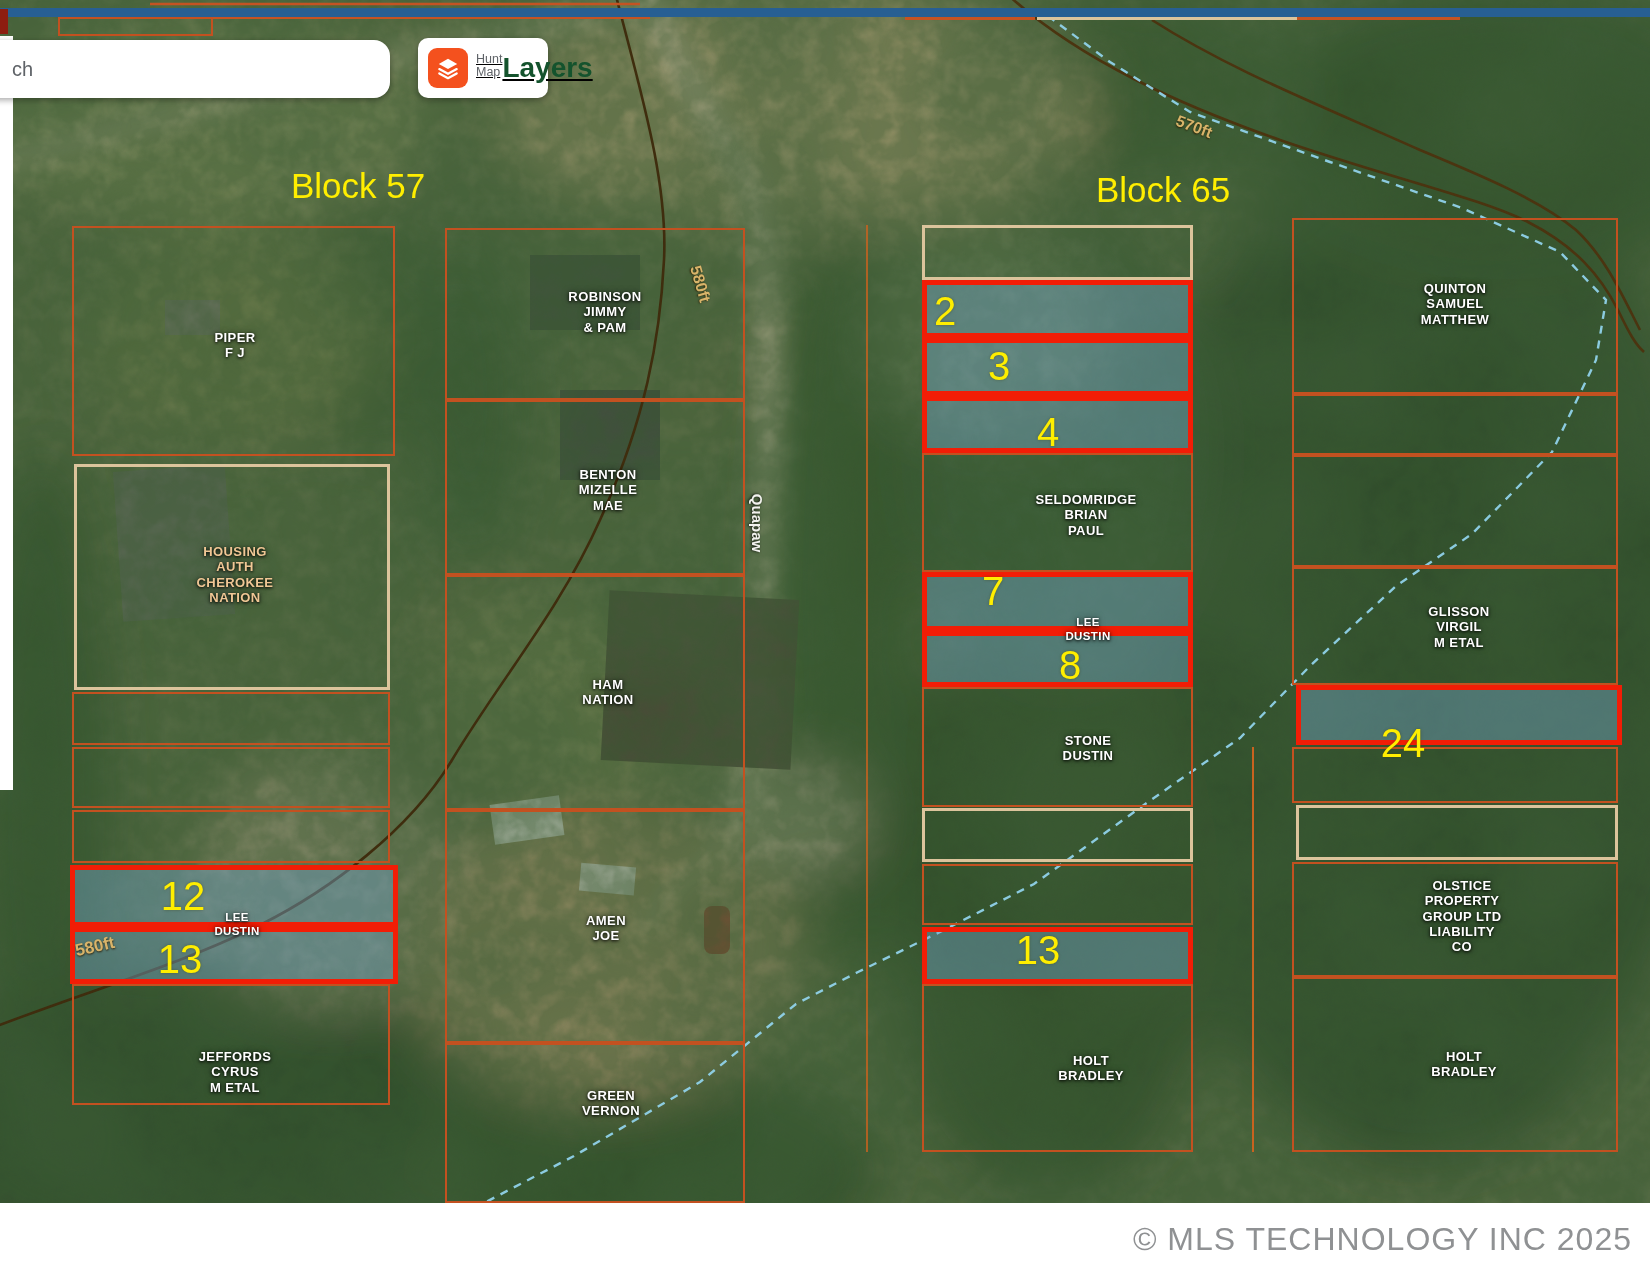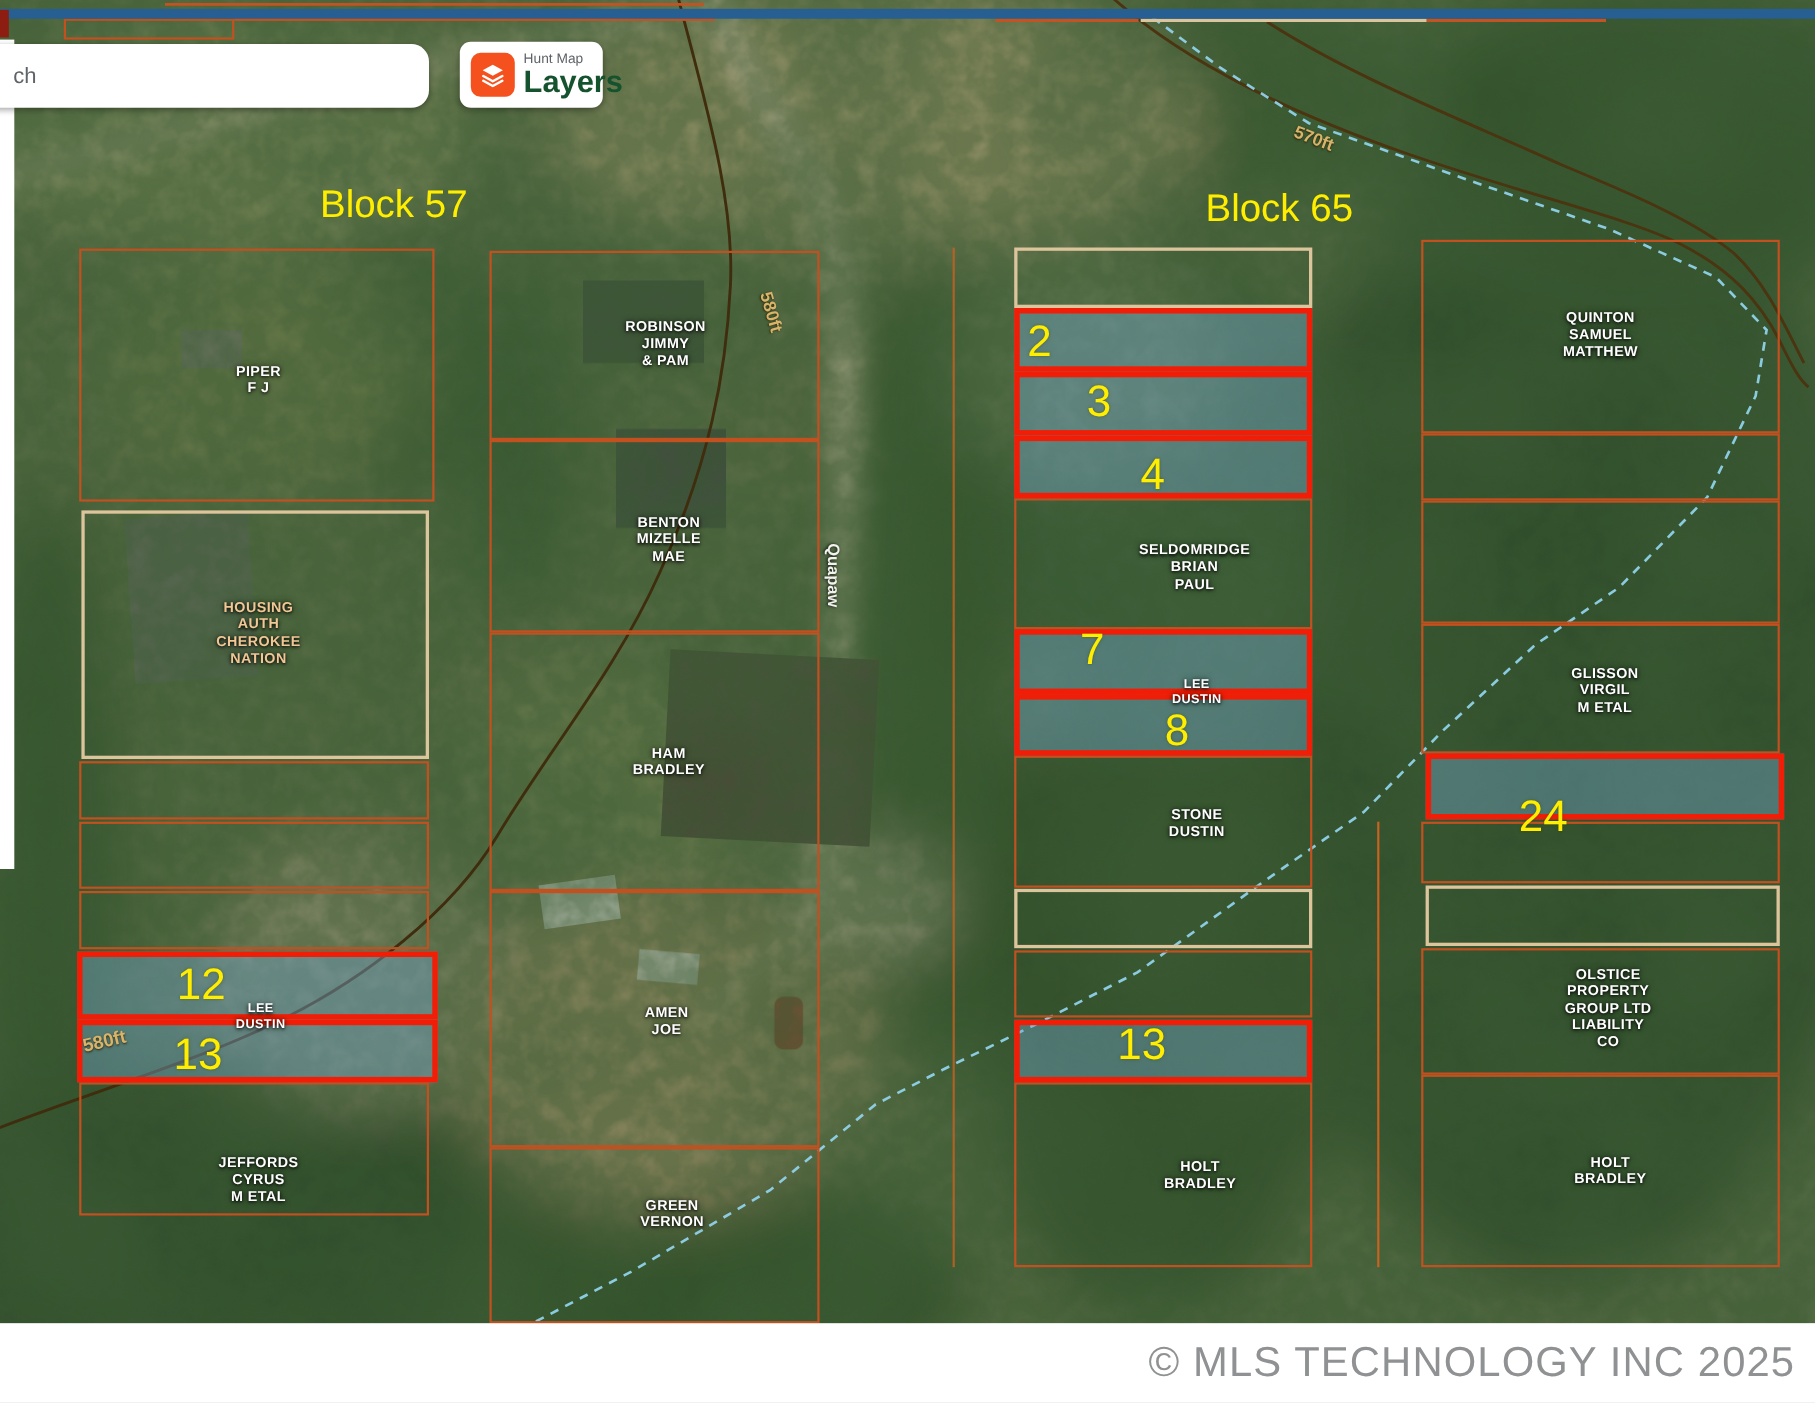--- a/index.html
+++ b/index.html
@@ -13,21 +13,21 @@
   .topbar{position:absolute;left:0;top:8px;width:1650px;height:9px;background:#275f93;z-index:40;}
   .red-mark{position:absolute;left:0;top:9px;width:8px;height:25px;background:#8d1d10;z-index:41;}
   .left-strip{position:absolute;left:0;top:36px;width:13px;height:754px;background:#fff;z-index:35;}
   .searchbox{position:absolute;left:-24px;top:40px;width:414px;height:58px;background:#fff;border-radius:16px;
              box-shadow:0 2px 6px rgba(0,0,0,.35);z-index:45;display:flex;align-items:center;padding-left:36px;
              color:#5f6368;font-size:20px;}
   .layers-card{position:absolute;left:418px;top:38px;width:130px;height:60px;background:#fff;border-radius:10px;
              box-shadow:0 2px 6px rgba(0,0,0,.35);z-index:45;display:flex;align-items:center;padding:0 8px 0 10px;}
   .layers-icon{width:40px;height:40px;border-radius:9px;background:#f4511e;display:flex;align-items:center;
              justify-content:center;flex:0 0 auto;}
-  .layers-text{margin-left:8px;display:flex;flex-direction:column;line-height:1.05;}
+  .layers-text{margin-left:8px;display:flex;line-height:1.05;text-decoration:underline;}
   .layers-app{font-size:12.5px;color:#5f6368;}
   .layers-label{font-size:28px;font-weight:700;color:#14532d;}
 
   
   .parcel{position:absolute;border:2px solid #c35120;z-index:10;}
   .parcel.tan{border:3px solid #dcc49c;z-index:11;}
   .lot{position:absolute;border:5px solid #f21d06;background:rgba(116,166,205,.42);z-index:20;}
   .vline{position:absolute;width:2px;background:#c9631f;z-index:10;}
   .hline{position:absolute;height:3px;z-index:10;}
 
@@ -40,21 +40,21 @@
   .lotnum{position:absolute;transform:translate(-50%,-50%);z-index:30;font-size:40px;font-weight:400;
          color:#ffee00;text-shadow:0 0 3px rgba(60,60,0,.45);}
   .blocklabel{position:absolute;transform:translate(-50%,-50%);z-index:30;font-size:35px;color:#ffee00;}
   .contour-label{position:absolute;z-index:30;font-size:16px;font-weight:700;color:#d8b46a;
          text-shadow:0 1px 2px rgba(40,25,0,.9);}
   .street-label{position:absolute;z-index:30;font-size:15px;font-weight:700;color:#f2f2ee;
          text-shadow:0 1px 3px rgba(0,0,0,.95);}
 
   .footer{position:absolute;left:0;top:1203px;width:1650px;height:72px;background:#fff;z-index:50;
           display:flex;align-items:center;justify-content:flex-end;padding-right:18px;
-          color:#8f9193;font-size:38px;letter-spacing:1px;}
+          color:#8f9193;font-size:32px;letter-spacing:1px;}
 </style>
 </head>
 <body>
 
 <div class="stage">
   <div class="map">
 
     <svg class="terrain" width="1650" height="1203" viewBox="0 0 1650 1203">
       <defs>
         <filter id="b30" x="-50%" y="-50%" width="200%" height="200%">
@@ -198,21 +198,21 @@
     <div class="owner" style="left:235px;top:1072px;">JEFFORDS
 CYRUS
 M ETAL</div>
     <div class="owner" style="left:605px;top:312px;">ROBINSON
 JIMMY
 &amp; PAM</div>
     <div class="owner" style="left:608px;top:490px;">BENTON
 MIZELLE
 MAE</div>
     <div class="owner" style="left:608px;top:692px;">HAM
-BRADLEY</div>
+NATION</div>
     <div class="owner" style="left:606px;top:928px;">AMEN
 JOE</div>
     <div class="owner" style="left:611px;top:1103px;">GREEN
 VERNON</div>
     <div class="owner" style="left:1086px;top:515px;">SELDOMRIDGE
 BRIAN
 PAUL</div>
     <div class="owner sm" style="left:1088px;top:630px;">LEE
 DUSTIN</div>
     <div class="owner" style="left:1088px;top:748px;">STONE

